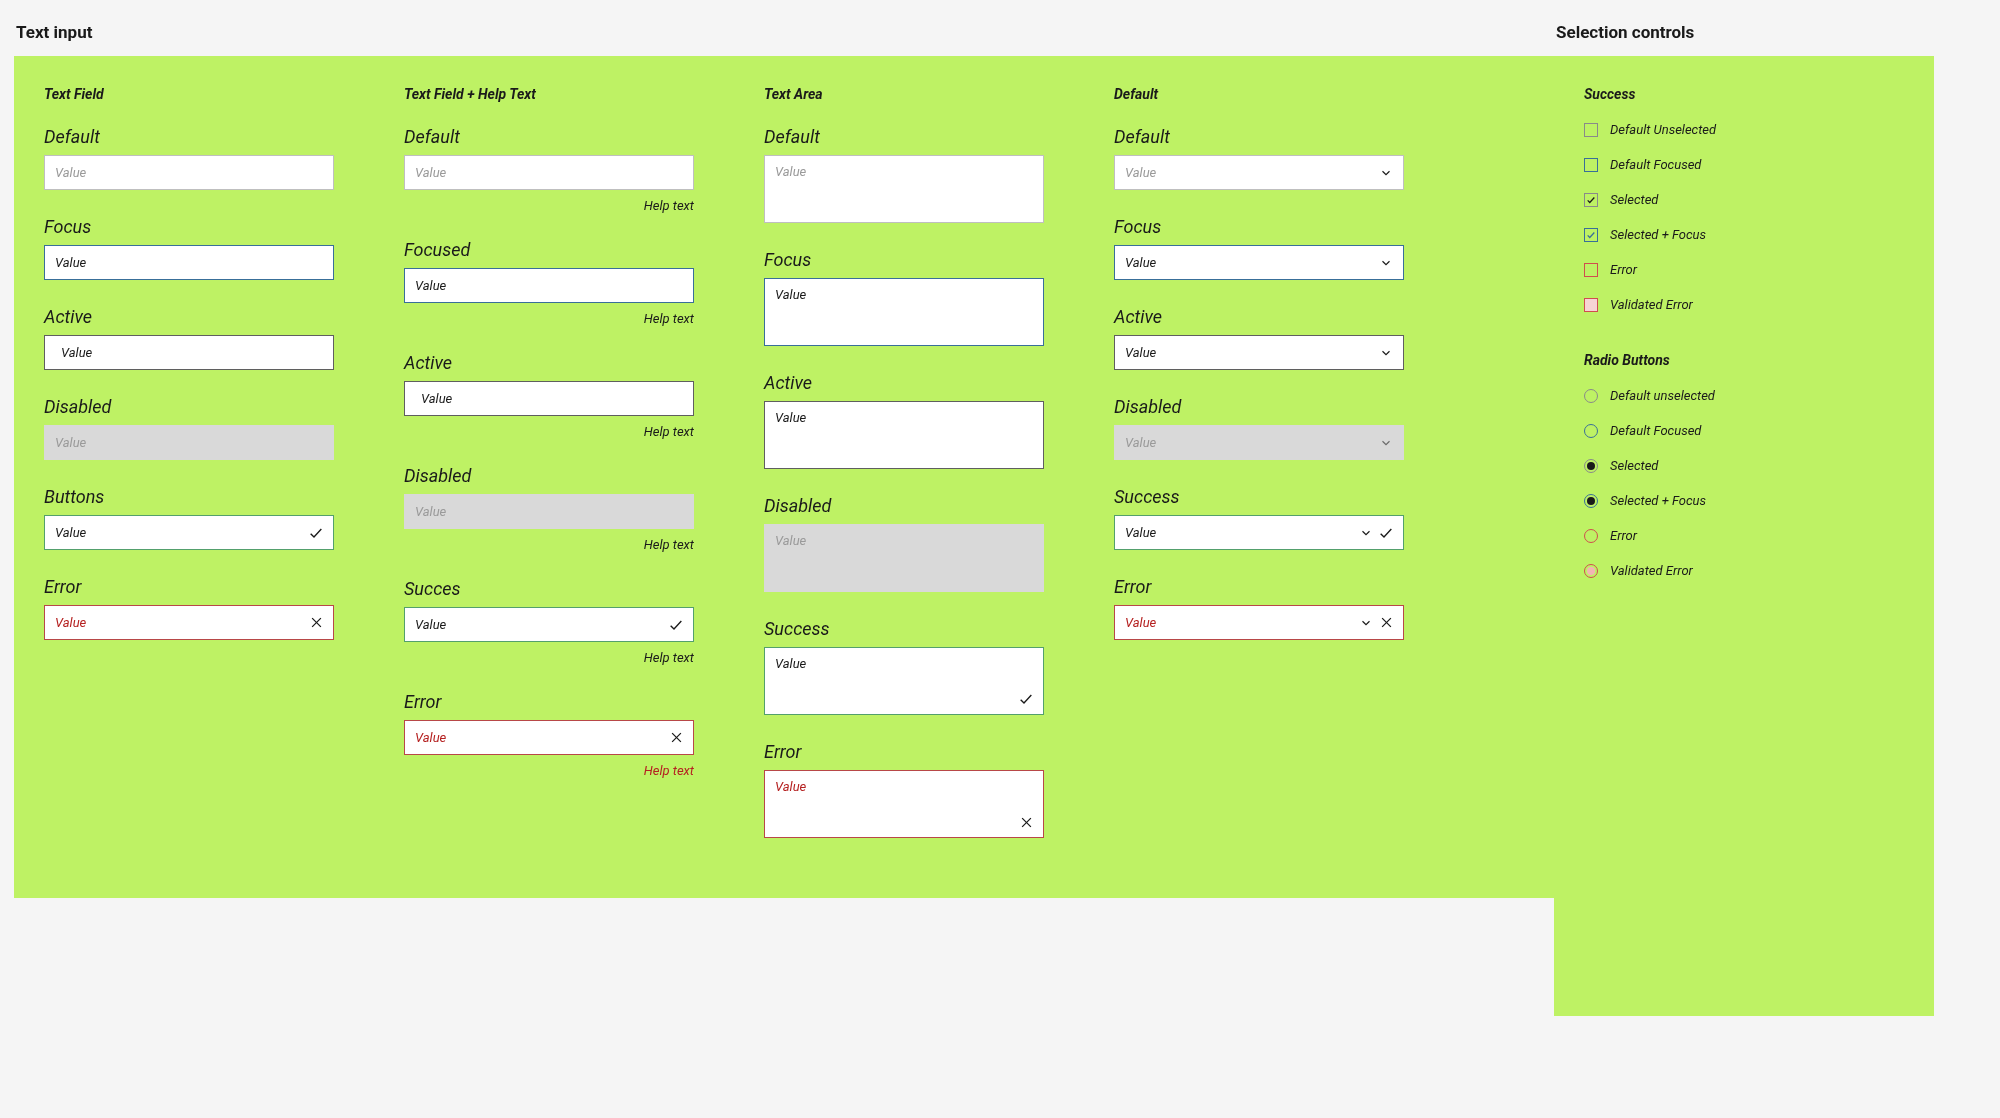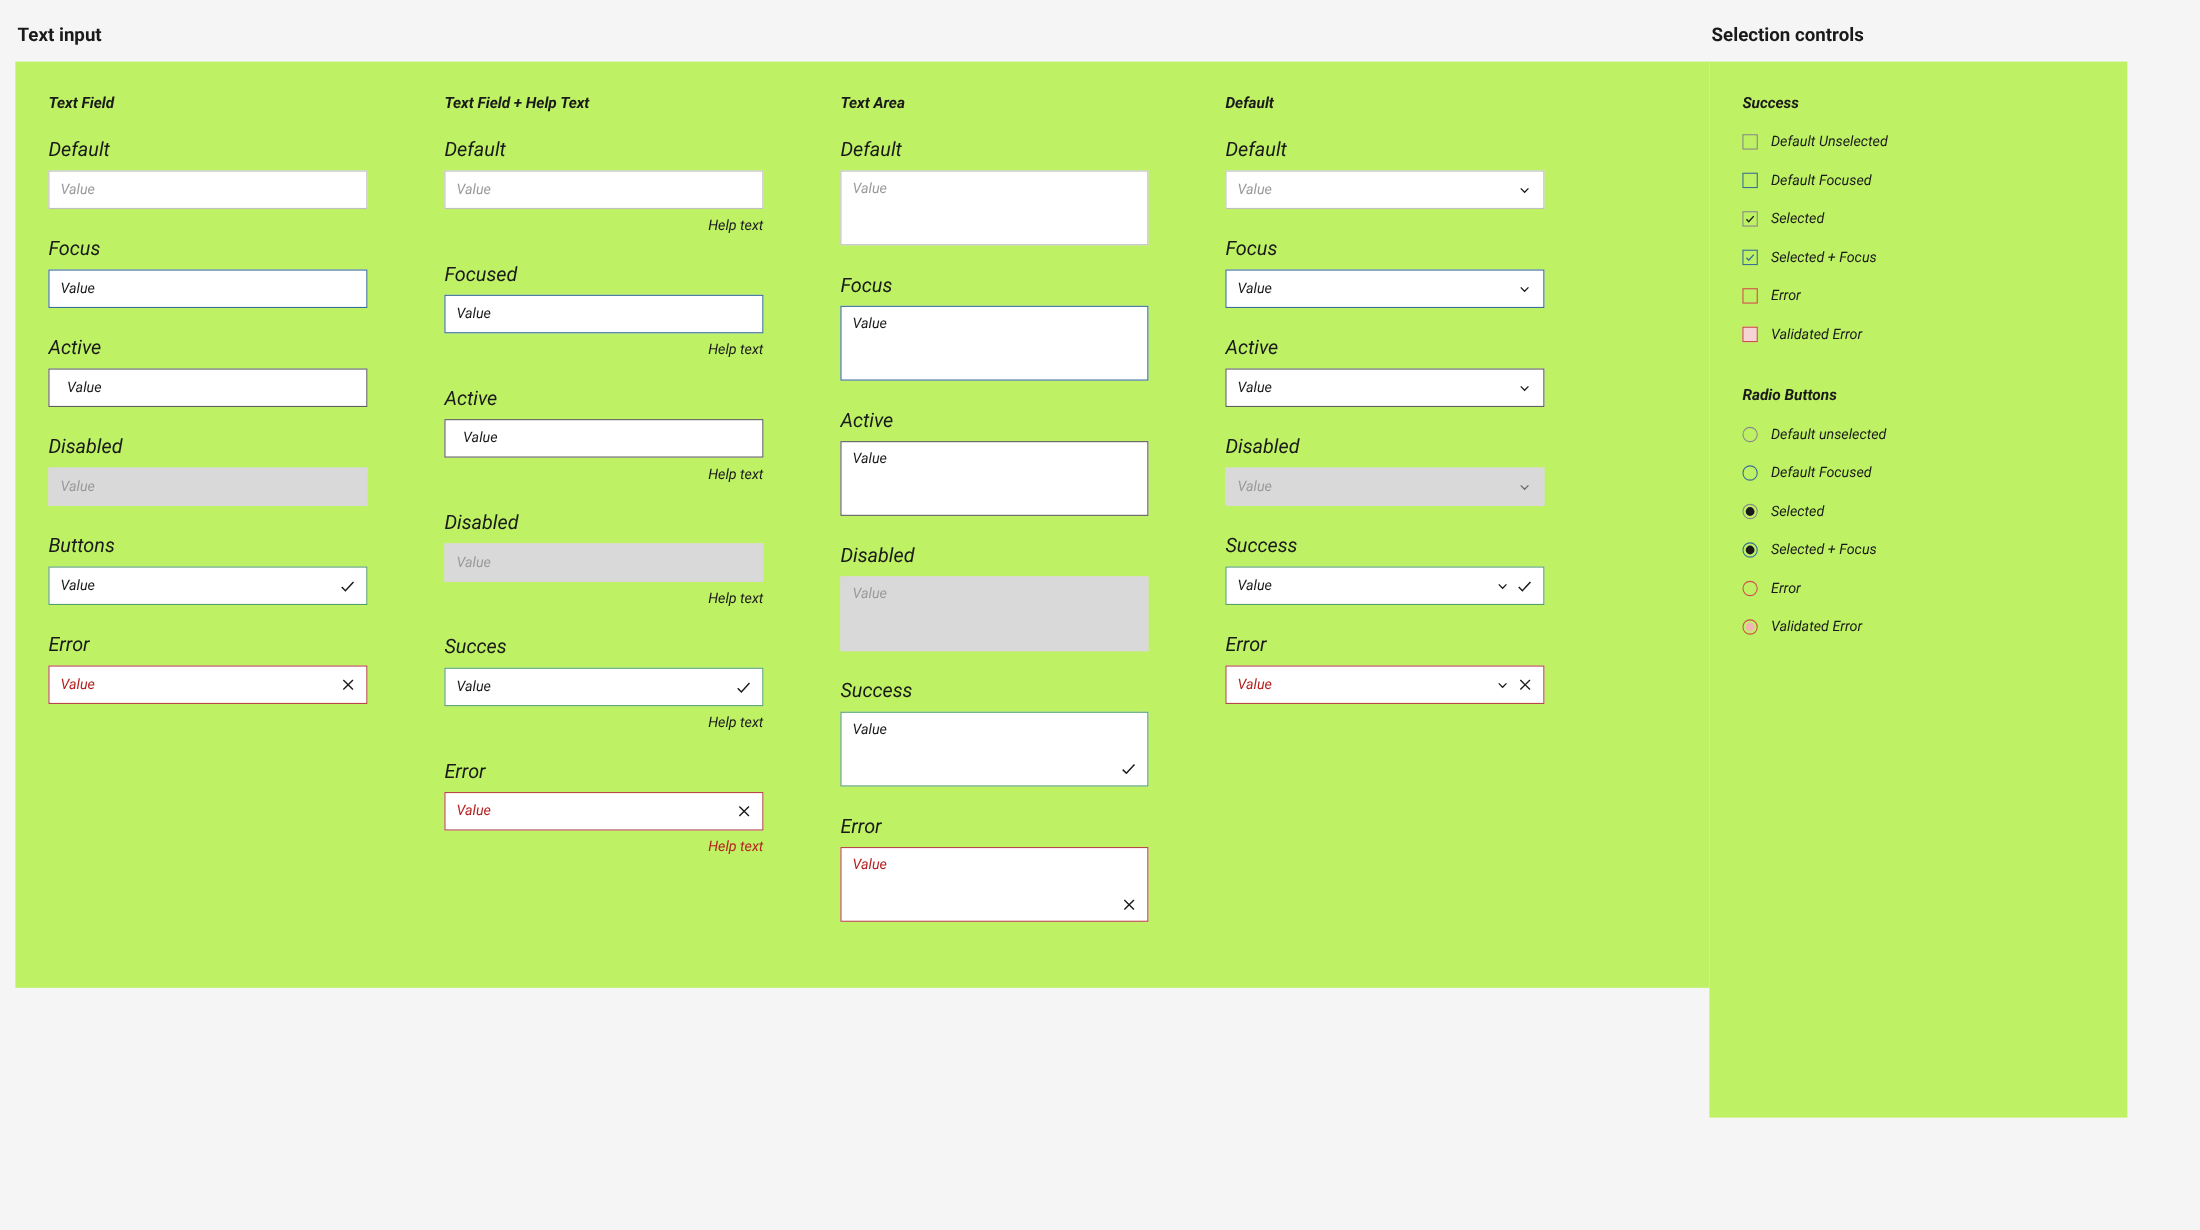--- a/index.html
+++ b/index.html
@@ -27,21 +27,21 @@
 .error{border:1.5px solid #b84848;}
 .error .val{color:#b52121;}
 .icon{position:absolute;right:8px;width:18px;height:18px;display:flex;align-items:center;justify-content:center;}
 .box.ta .icon{bottom:6px;}
 .chev{position:absolute;right:8px;}
 .chev2{position:absolute;right:28px;}
 svg{display:block;}
 
 .sel-group{margin-bottom:40px;}
 .sel-title{font-weight:700;font-size:14px;margin-bottom:20px;}
-.sel-row{display:flex;align-items:flex-start;gap:12px;margin-bottom:20px;}
+.sel-row{display:flex;align-items:flex-end;gap:12px;margin-bottom:20px;}
 .cb{width:14px;height:14px;border:1.5px solid #8a8a8a;box-sizing:border-box;display:flex;align-items:center;justify-content:center;}
 .cb.focus{border-color:#396f99;}
 .cb.err{border-color:#d04e4e;}
 .cb.err-fill{border-color:#d04e4e;background:#f6d4d4;}
 .rb{width:14px;height:14px;border:1.5px solid #8a8a8a;border-radius:50%;box-sizing:border-box;display:flex;align-items:center;justify-content:center;}
 .rb.focus{border-color:#396f99;}
 .rb .dot{width:8px;height:8px;border-radius:50%;background:#1a1a1a;}
 .rb.err{border-color:#d04e4e;}
 .rb.err-fill{border-color:#d04e4e;}
 .rb.err-fill .dot{background:#f2b5b5;}

